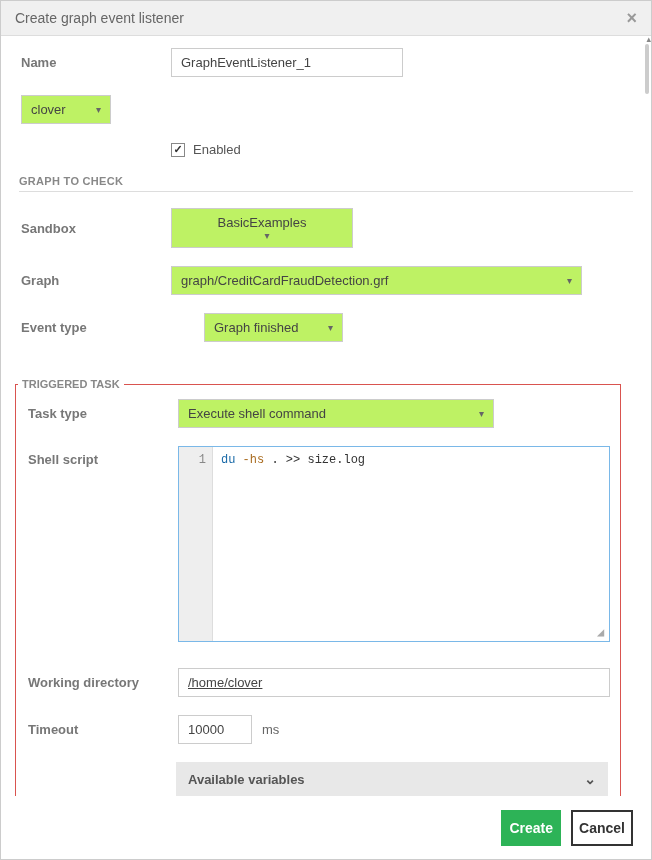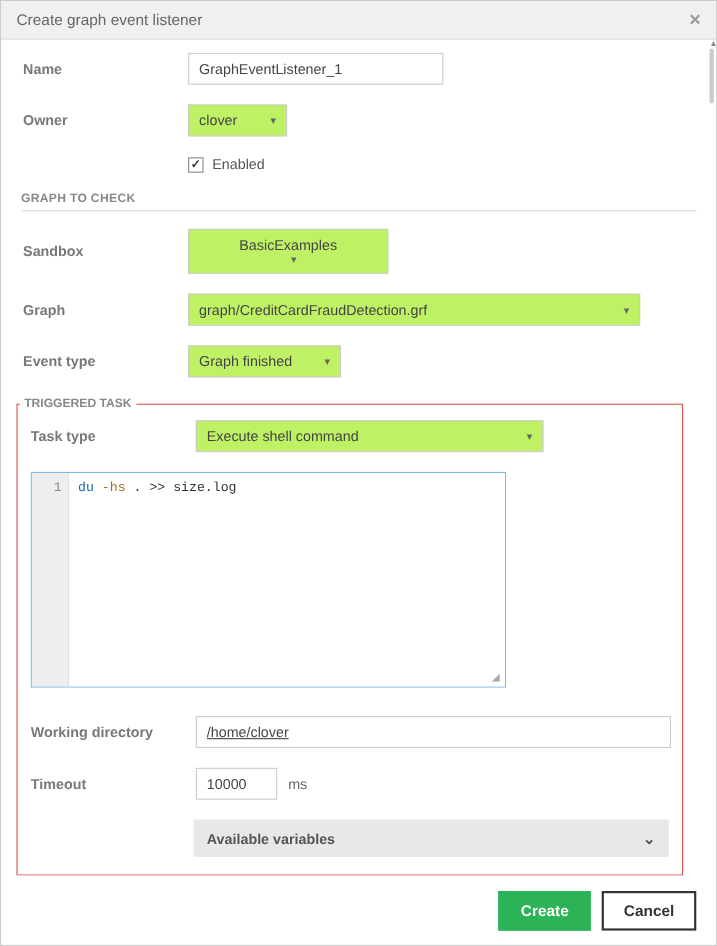--- a/index.html
+++ b/index.html
@@ -216,21 +216,21 @@
       font-weight: bold;
     }
     .dialog-footer {
       padding: 14px 18px;
       display: flex;
       justify-content: flex-end;
       gap: 10px;
       border-top: 0;
     }
     .btn {
-      padding: 8px 18px;
+      padding: 8px 6px;
       font-size: 14px;
       font-weight: 600;
       cursor: pointer;
       border: 2px solid;
     }
     .btn-primary {
       background: #2db357;
       color: #fff;
       border-color: #2db357;
     }
@@ -256,21 +256,20 @@
 
 <div class="dialog-body">
   <span class="scroll-arrow">▴</span>
 
   <div class="form-row" style="">
     <div class="form-label">Name</div>
     <input class="text-input" type="text" value="GraphEventListener_1" style="">
   </div>
 
   <div class="form-row">
-    <div class="form-label">Owner</div>
     <div class="select select-sm">
       <span>clover</span>
       <span class="caret">▾</span>
     </div>
   </div>
 
   <div class="form-row">
     <div class="form-label"></div>
     <div class="checkbox-group form-control">
       <div class="checkbox checked"></div>
@@ -289,40 +288,41 @@
   </div>
 
   <div class="form-row">
     <div class="form-label">Graph</div>
     <div class="select select-full">
       <span>graph/CreditCardFraudDetection.grf</span>
       <span class="caret">▾</span>
     </div>
   </div>
 
-  <div class="form-row" style="margin-bottom:24px;">
+  <div class="form-row" style="margin-bottom:42px;gap:33px;">
     <div class="form-label">Event type</div>
     <div class="select select-md">
       <span>Graph finished</span>
       <span class="caret">▾</span>
     </div>
   </div>
 
   <div class="triggered-section">
     <div class="triggered-header">TRIGGERED TASK</div>
 
     <div class="form-row">
       <div class="form-label">Task type</div>
       <div class="select select-xl">
         <span>Execute shell command</span>
         <span class="caret">▾</span>
       </div>
     </div>
 
     <div class="form-row form-row-top" style="margin-bottom:26px;">
+      <div class="form-label">Shell script</div>
       <div class="code-editor">
         <div class="gutter">
           <div>1</div>
         </div>
         <div class="code-area">
           <span class="code-kw">du</span>
           <span class="code-fn">-hs</span>
           <span>. &gt;&gt; size.log</span>
         </div>
         <div class="resize-handle">◢</div>

